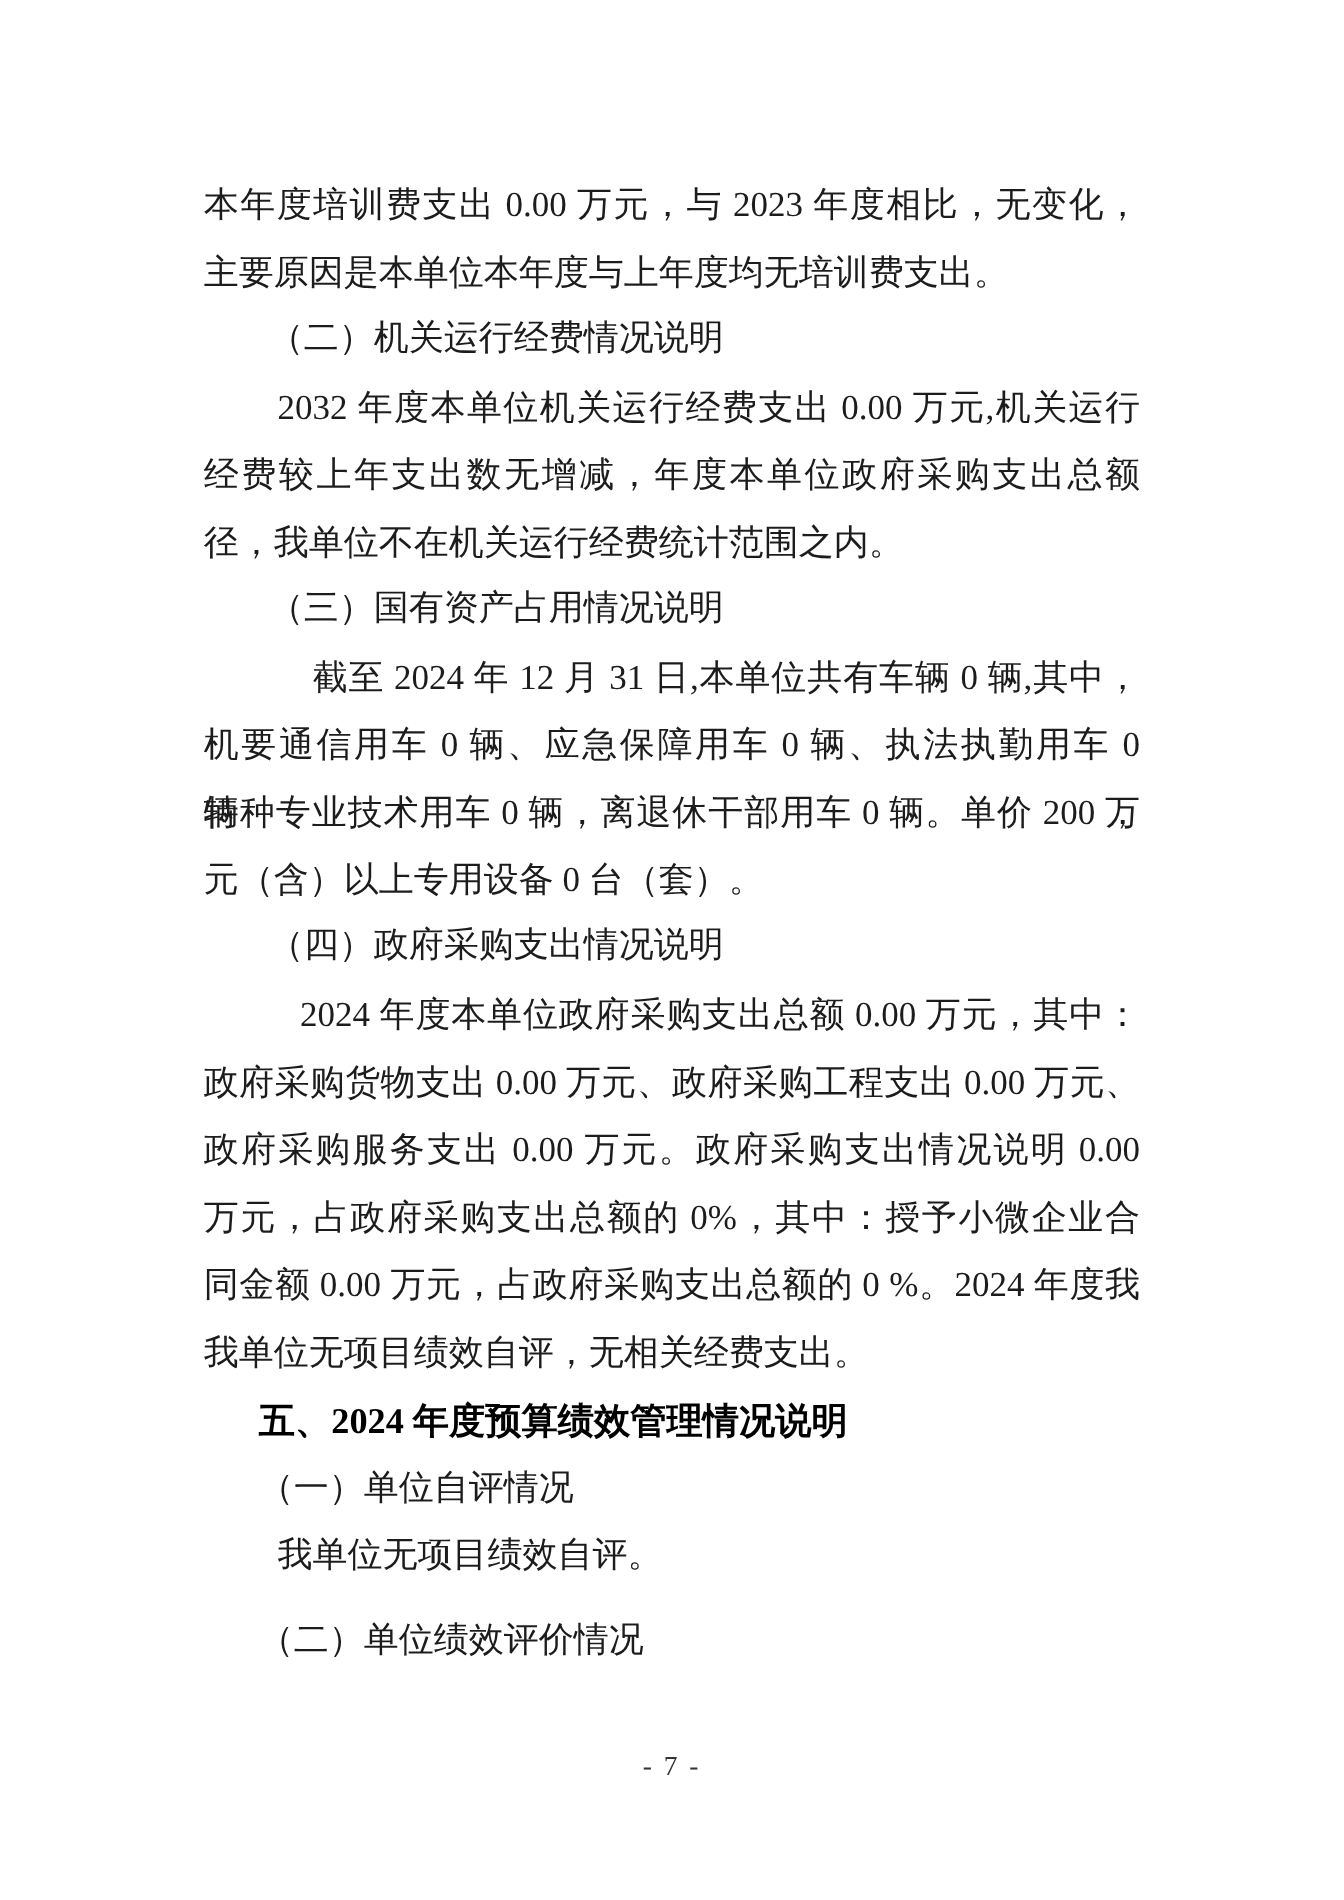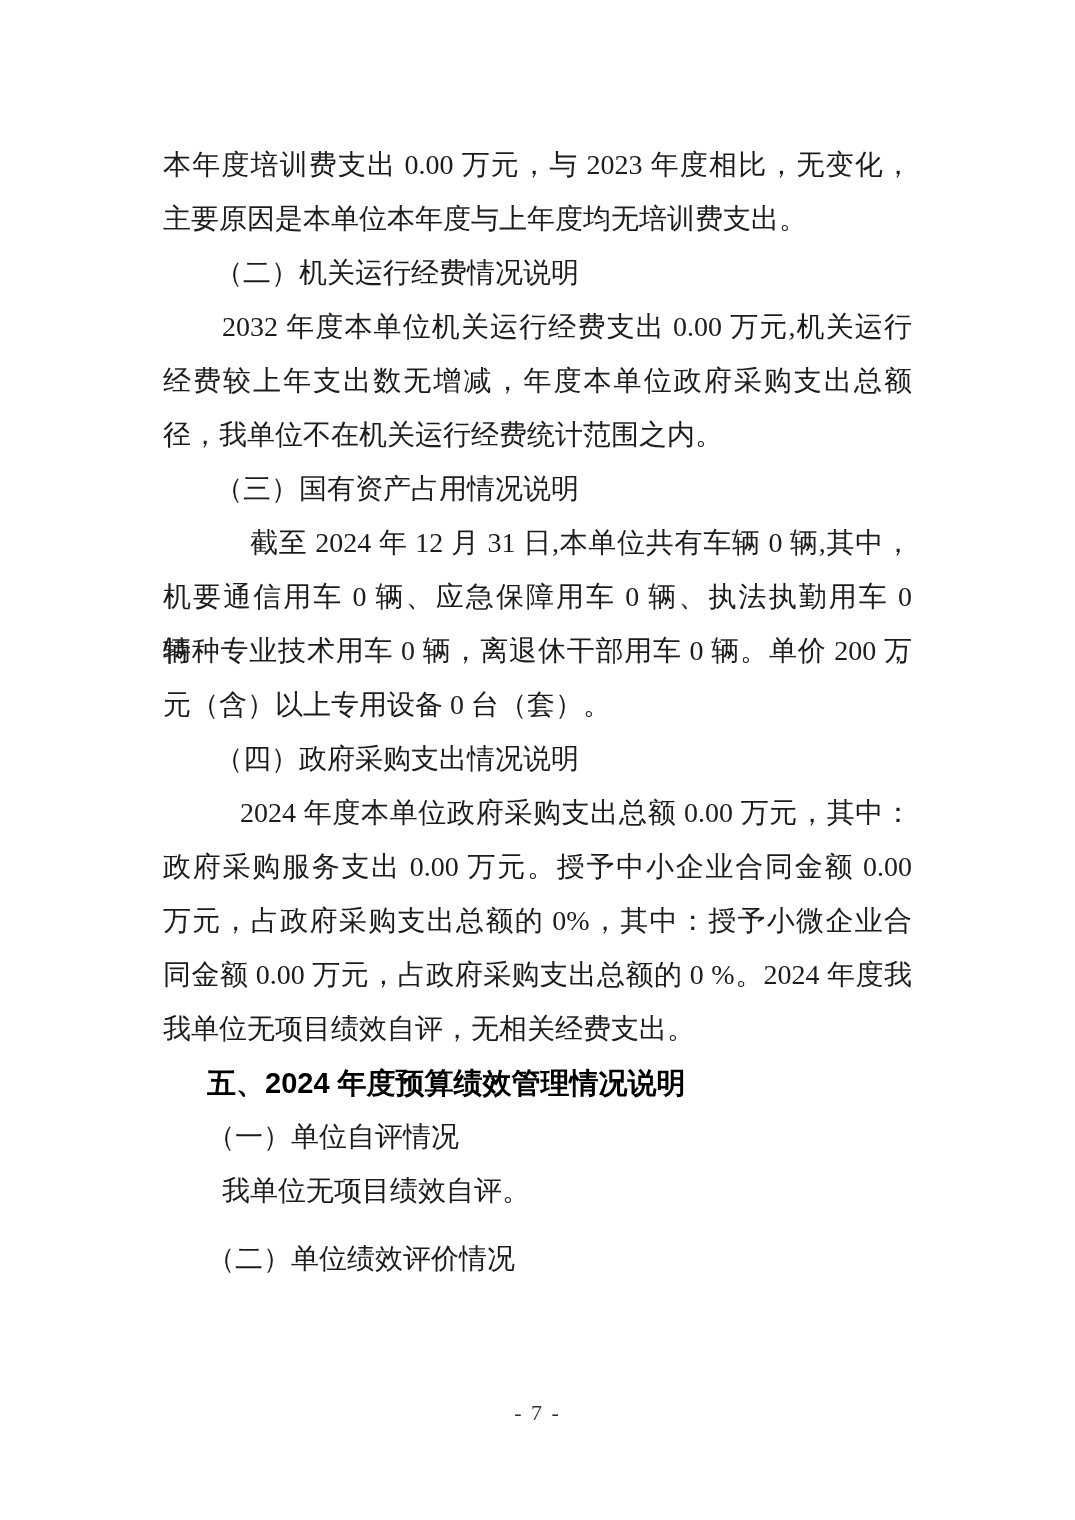--- a/index.html
+++ b/index.html
@@ -32,26 +32,26 @@
     white-space: nowrap;
   }
   
   .j {
     white-space: normal;
     text-align: justify;
     text-align-last: justify;
     text-justify: inter-character;
   }
   .ind44 { padding-left: 44px; }
-  .ind52 { padding-left: 52px; }
+  .ind52 { padding-left: 52px; font-family: Liberation Mono, monospace; }
   .ind59 { padding-left: 59px; }
   .ind77 { padding-left: 77px; }
   .ind87 { padding-left: 87px; }
   .h1 {
-    font-family: Liberation Sans, sans-serif;
+    font-family: Liberation Serif, serif;
     font-weight: 700;
     font-size: 29px;
     color: #000000;
   }
   .gap { margin-top: 14px; }
   .footer {
     position: absolute;
     left: 0;
     right: 0;
     top: 1400px;
@@ -73,21 +73,22 @@
     <p class="ln j ind59">2032 年度本单位机关运行经费支出 0.00 万元,机关运行</p>
     <p class="ln j">经费较上年支出数无增减，年度本单位政府采购支出总额</p>
     <p class="ln">径，我单位不在机关运行经费统计范围之内。</p>
     <p class="ln ind52">（三）国有资产占用情况说明</p>
     <p class="ln j ind87">截至 2024 年 12 月 31 日,本单位共有车辆 0 辆,其中，</p>
     <p class="ln j">机要通信用车 0 辆、应急保障用车 0 辆、执法执勤用车 0 辆，</p>
     <p class="ln j">特种专业技术用车 0 辆，离退休干部用车 0 辆。单价 200 万</p>
     <p class="ln">元（含）以上专用设备 0 台（套）。</p>
     <p class="ln ind52">（四）政府采购支出情况说明</p>
     <p class="ln j ind77">2024 年度本单位政府采购支出总额 0.00 万元，其中：</p>
-    <p class="ln j">政府采购服务支出 0.00 万元。授予中小企业合同金额 0.00</p>
+    <p class="ln j">政府采购货物支出 0.00 万元、政府采购工程支出 0.00 万元、</p>
+    <p class="ln j">政府采购服务支出 0.00 万元。政府采购支出情况说明 0.00</p>
     <p class="ln j">万元，占政府采购支出总额的 0%，其中：授予小微企业合</p>
     <p class="ln j">同金额 0.00 万元，占政府采购支出总额的 0 %。2024 年度我</p>
     <p class="ln">我单位无项目绩效自评，无相关经费支出。</p>
     <p class="ln h1 ind44">五、2024 年度预算绩效管理情况说明</p>
     <p class="ln ind44">（一）单位自评情况</p>
     <p class="ln ind59">我单位无项目绩效自评。</p>
     <p class="ln ind44 gap">（二）单位绩效评价情况</p>
   </main>
   <div class="footer">- 7 -</div>
 </div>

